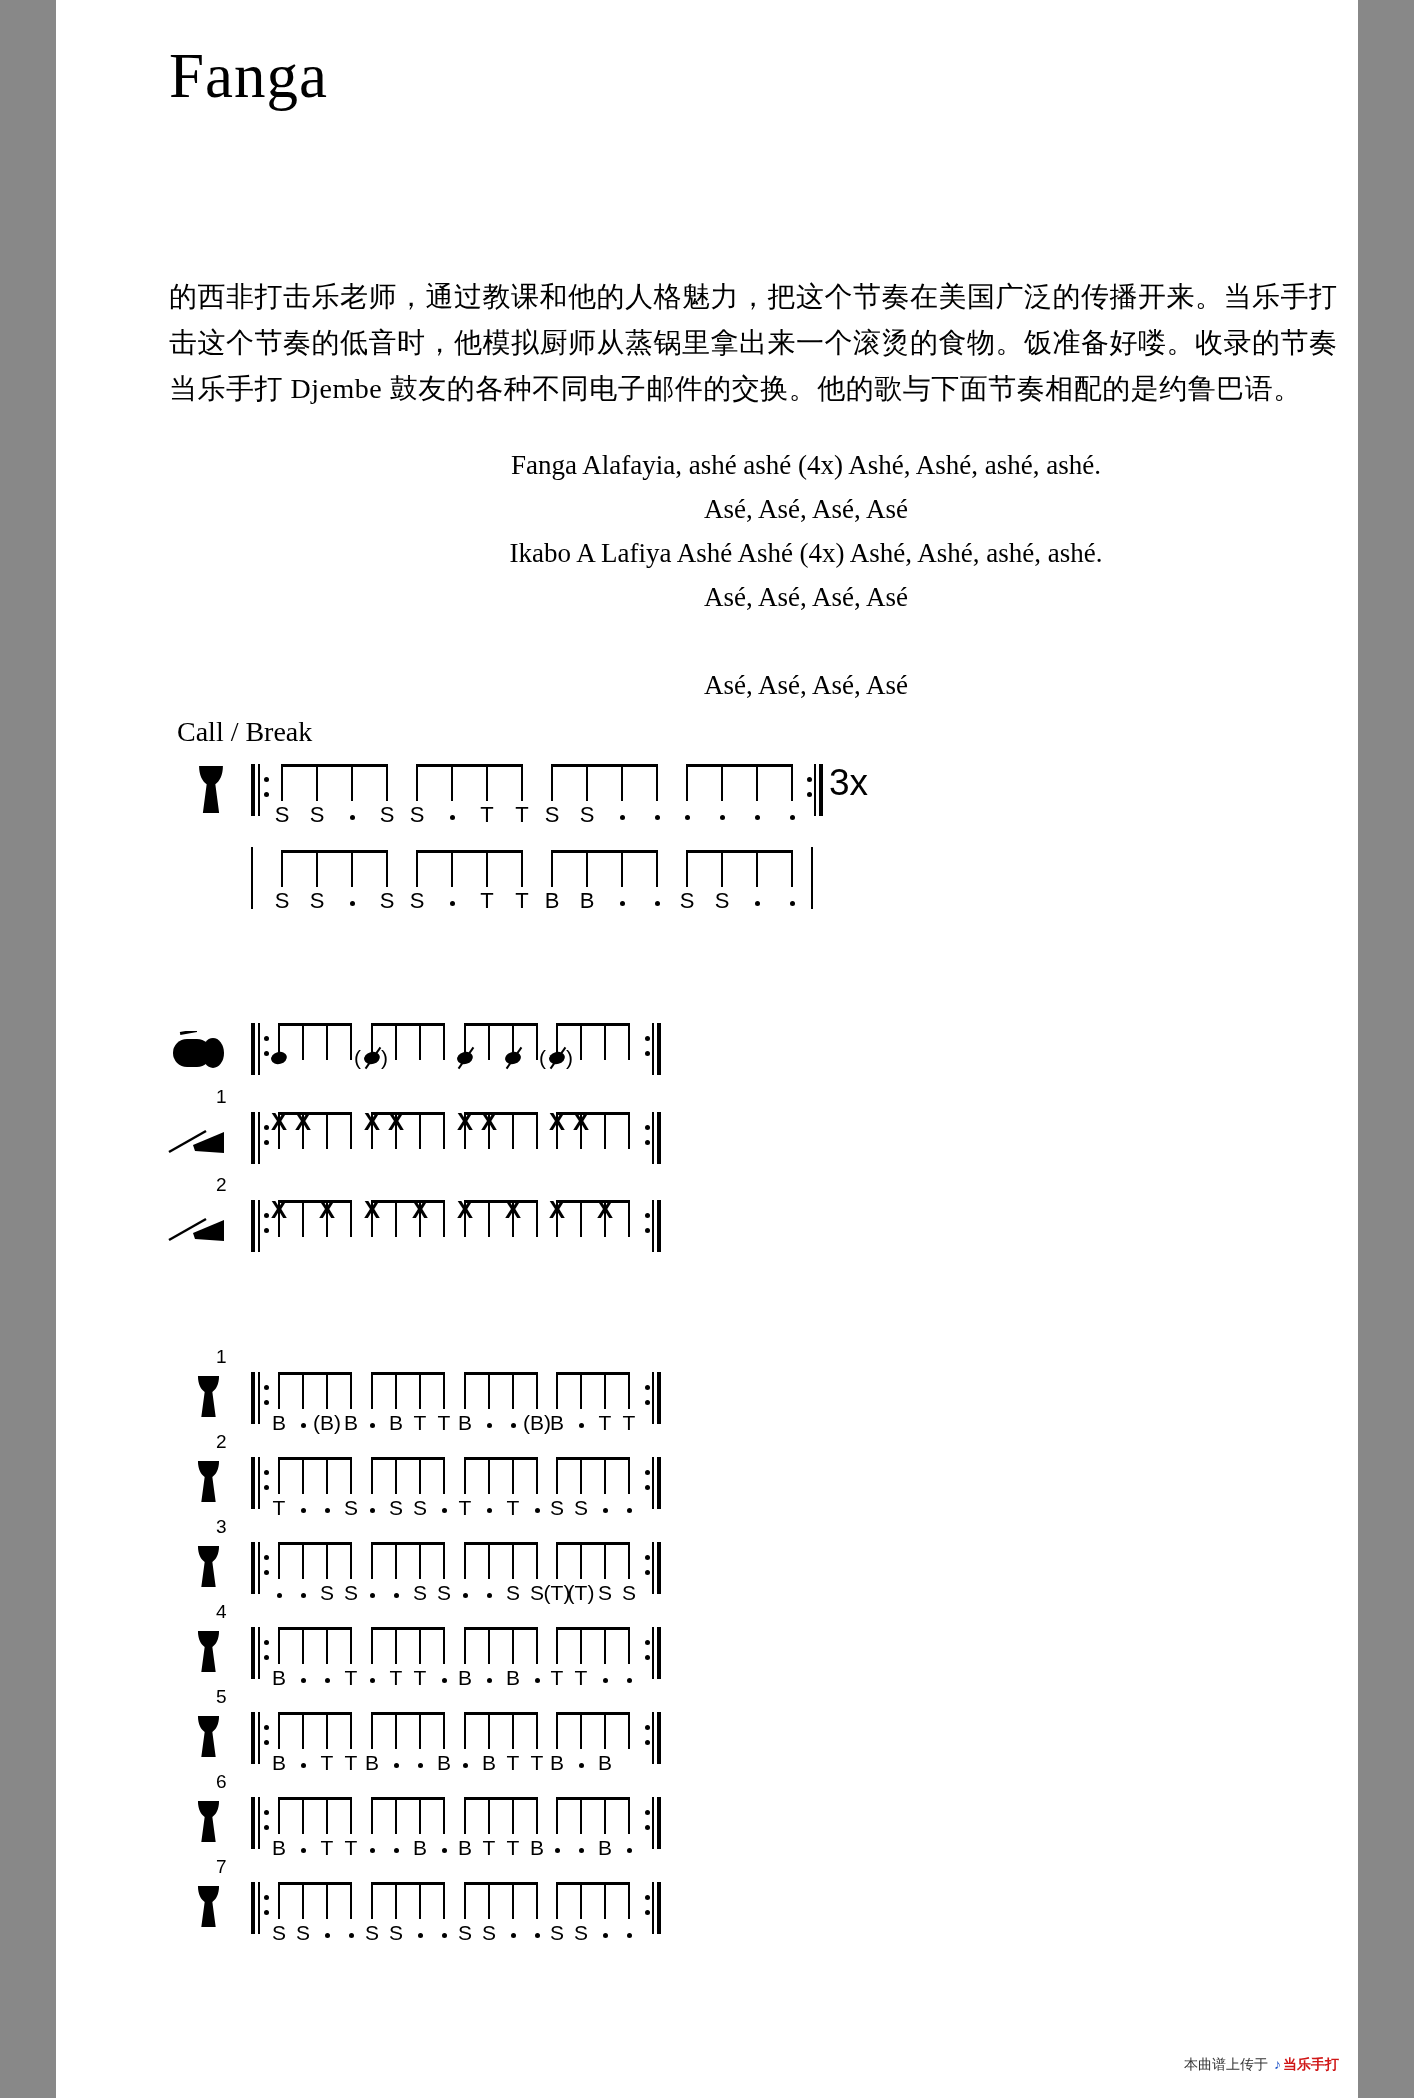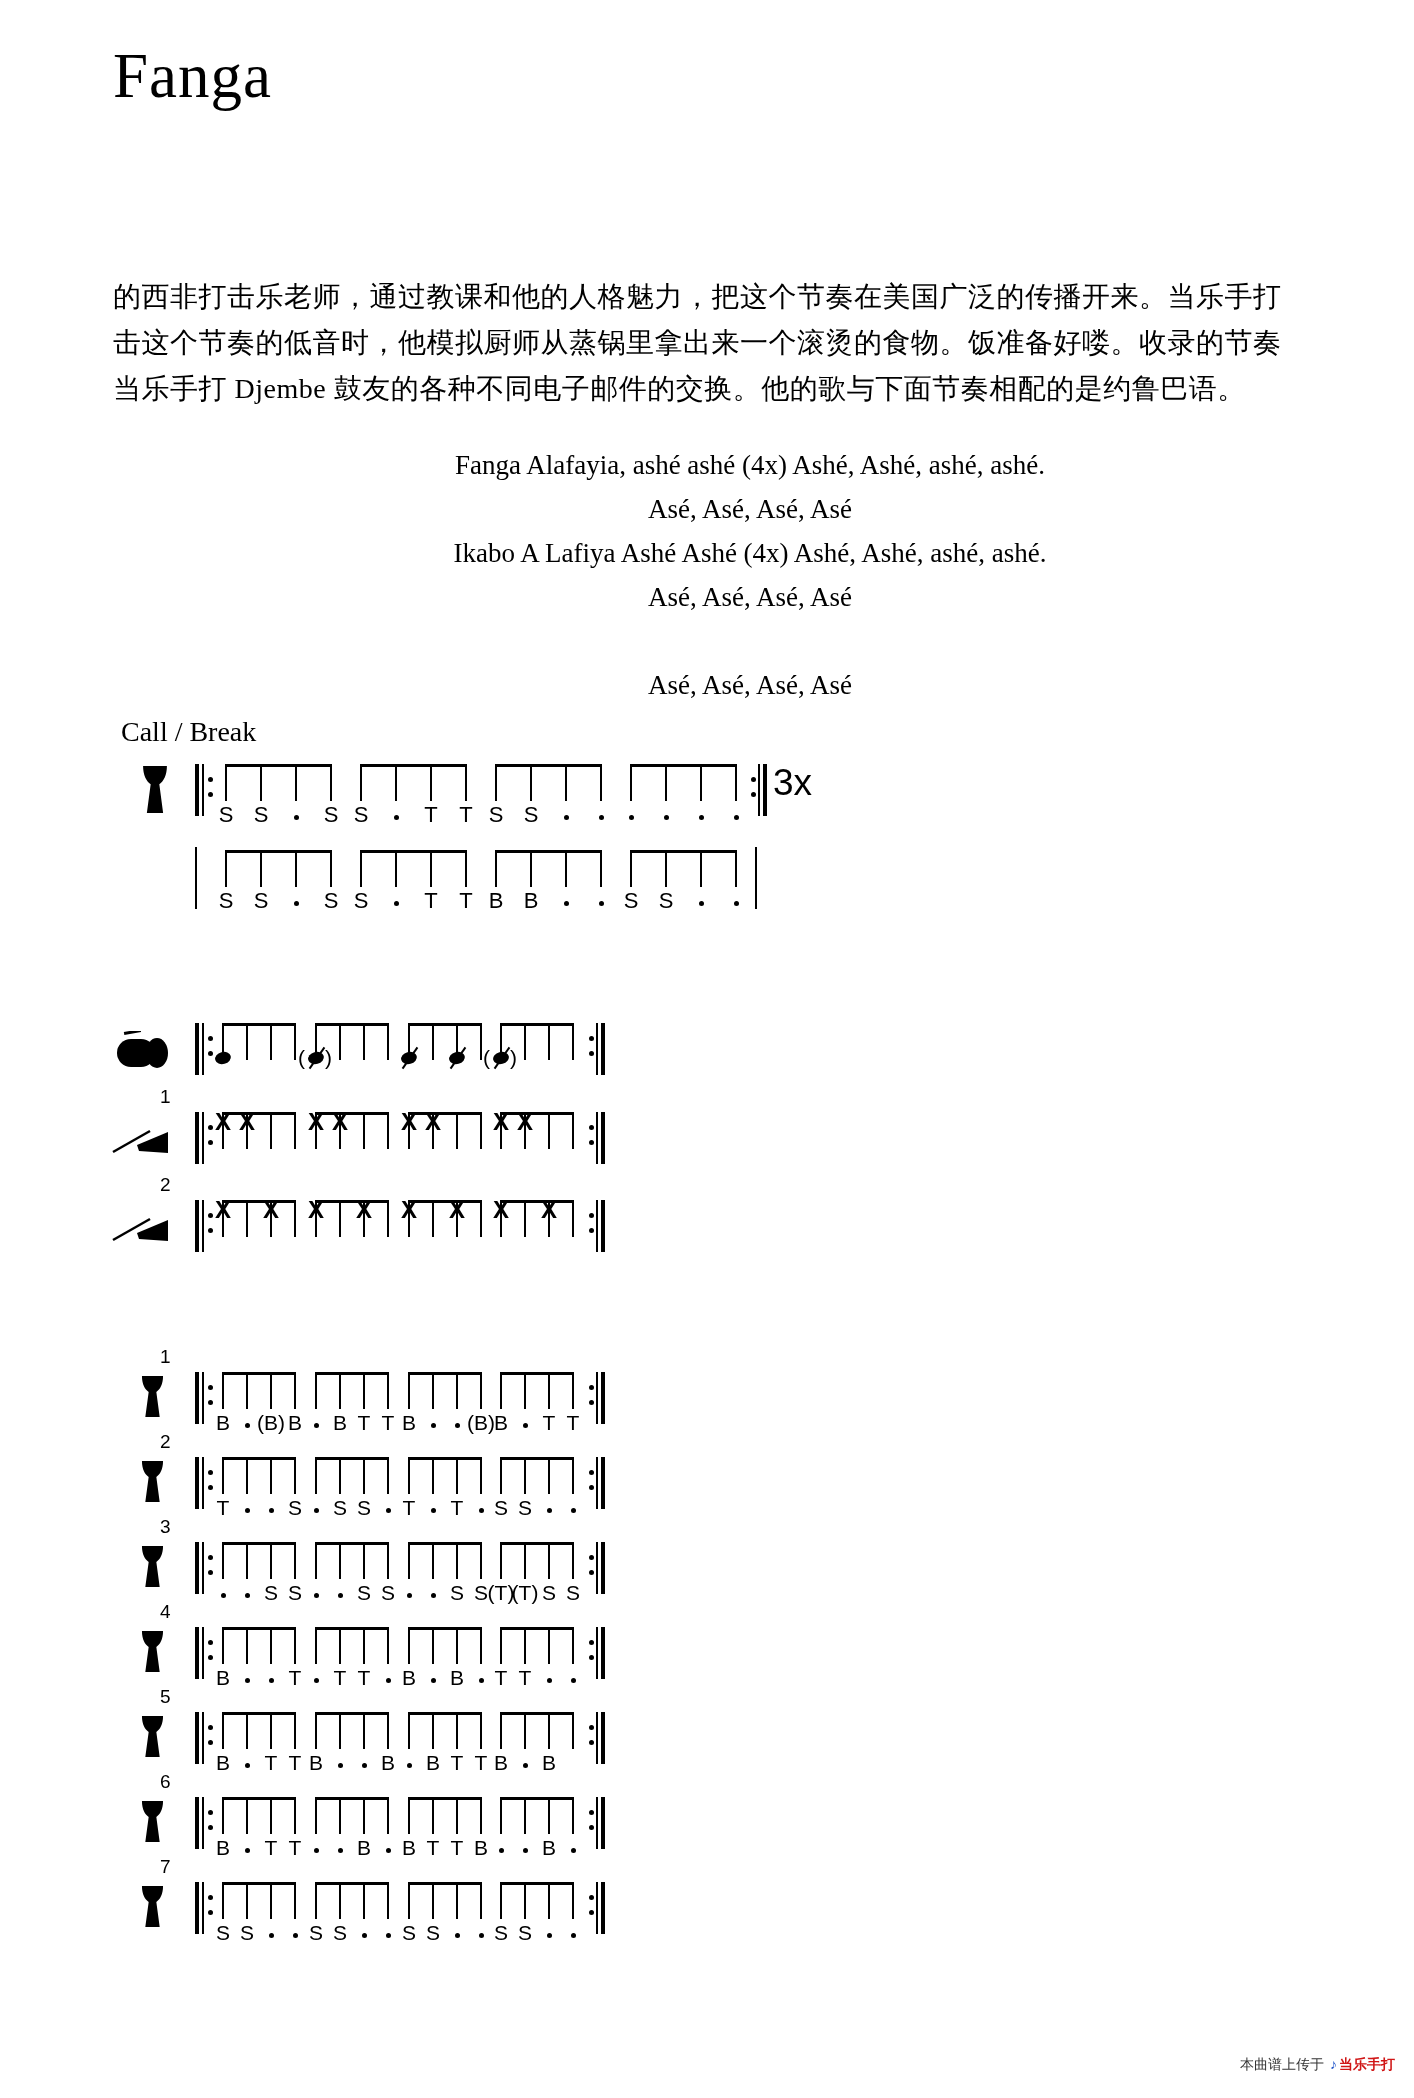--- a/index.html
+++ b/index.html
@@ -1,16 +1,16 @@
 <!DOCTYPE html>
 <html><head>
 <meta charset="utf-8">
 <style>
   html,body{margin:0;padding:0;background:#888;}
-  .sheet{position:relative;width:1414px;height:2098px;background:#ffffff;margin:0 auto;overflow:hidden;
+  .sheet{position:relative;width:1302px;height:2098px;background:#ffffff;margin:0 auto;overflow:hidden;
          font-family:"Liberation Serif","DejaVu Serif",serif;color:#000;}
   .title{position:absolute;left:113px;top:40px;font-size:63px;font-weight:400;margin:0;letter-spacing:1px;}
   .pl{position:absolute;left:113px;width:1250px;margin:0;font-size:28px;letter-spacing:0.5px;white-space:nowrap;}
   .ly{position:absolute;left:90px;width:1320px;margin:0;text-align:center;font-size:27px;}
   .cb{position:absolute;left:113px;top:708px;margin:8px;font-size:28px;}
   
   .nrow{position:absolute;left:110px;width:1300px;height:72px;}
   .grp{position:absolute;top:0;height:42px;border-top:3px solid #000;box-sizing:content-box;}
   .stem{position:absolute;top:0;width:2px;height:34px;background:#000;}
   .lt{position:absolute;top:36px;width:34px;text-align:center;font-family:"Liberation Sans","DejaVu Sans",sans-serif;font-size:21px;line-height:24px;}

